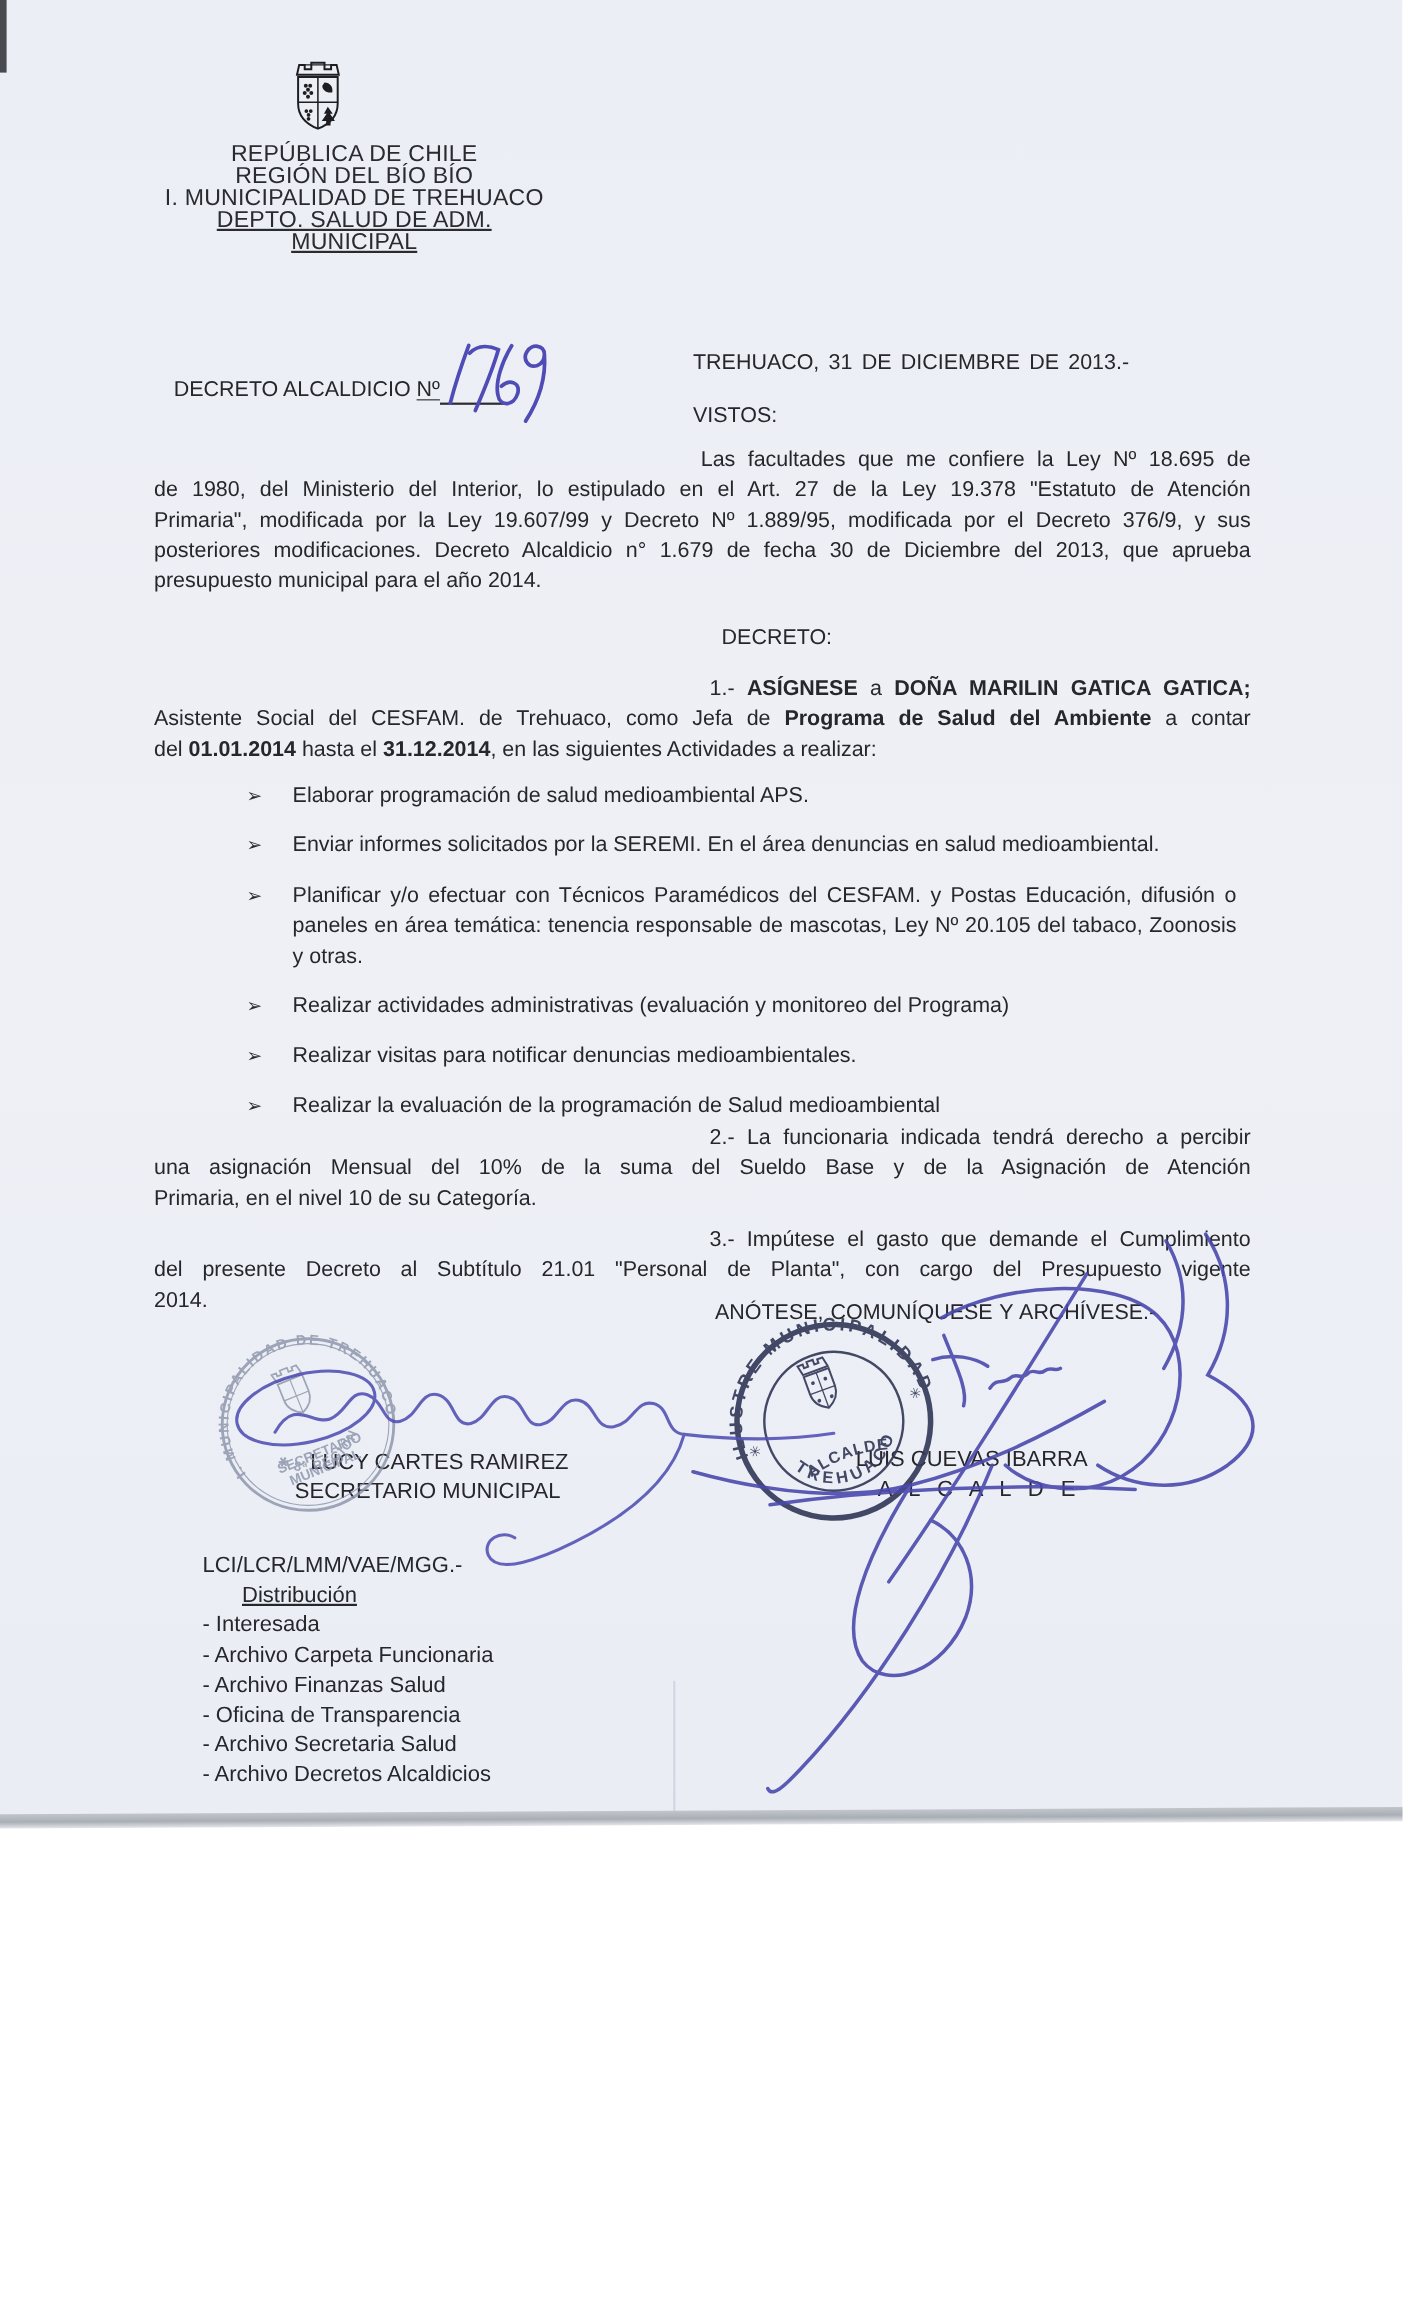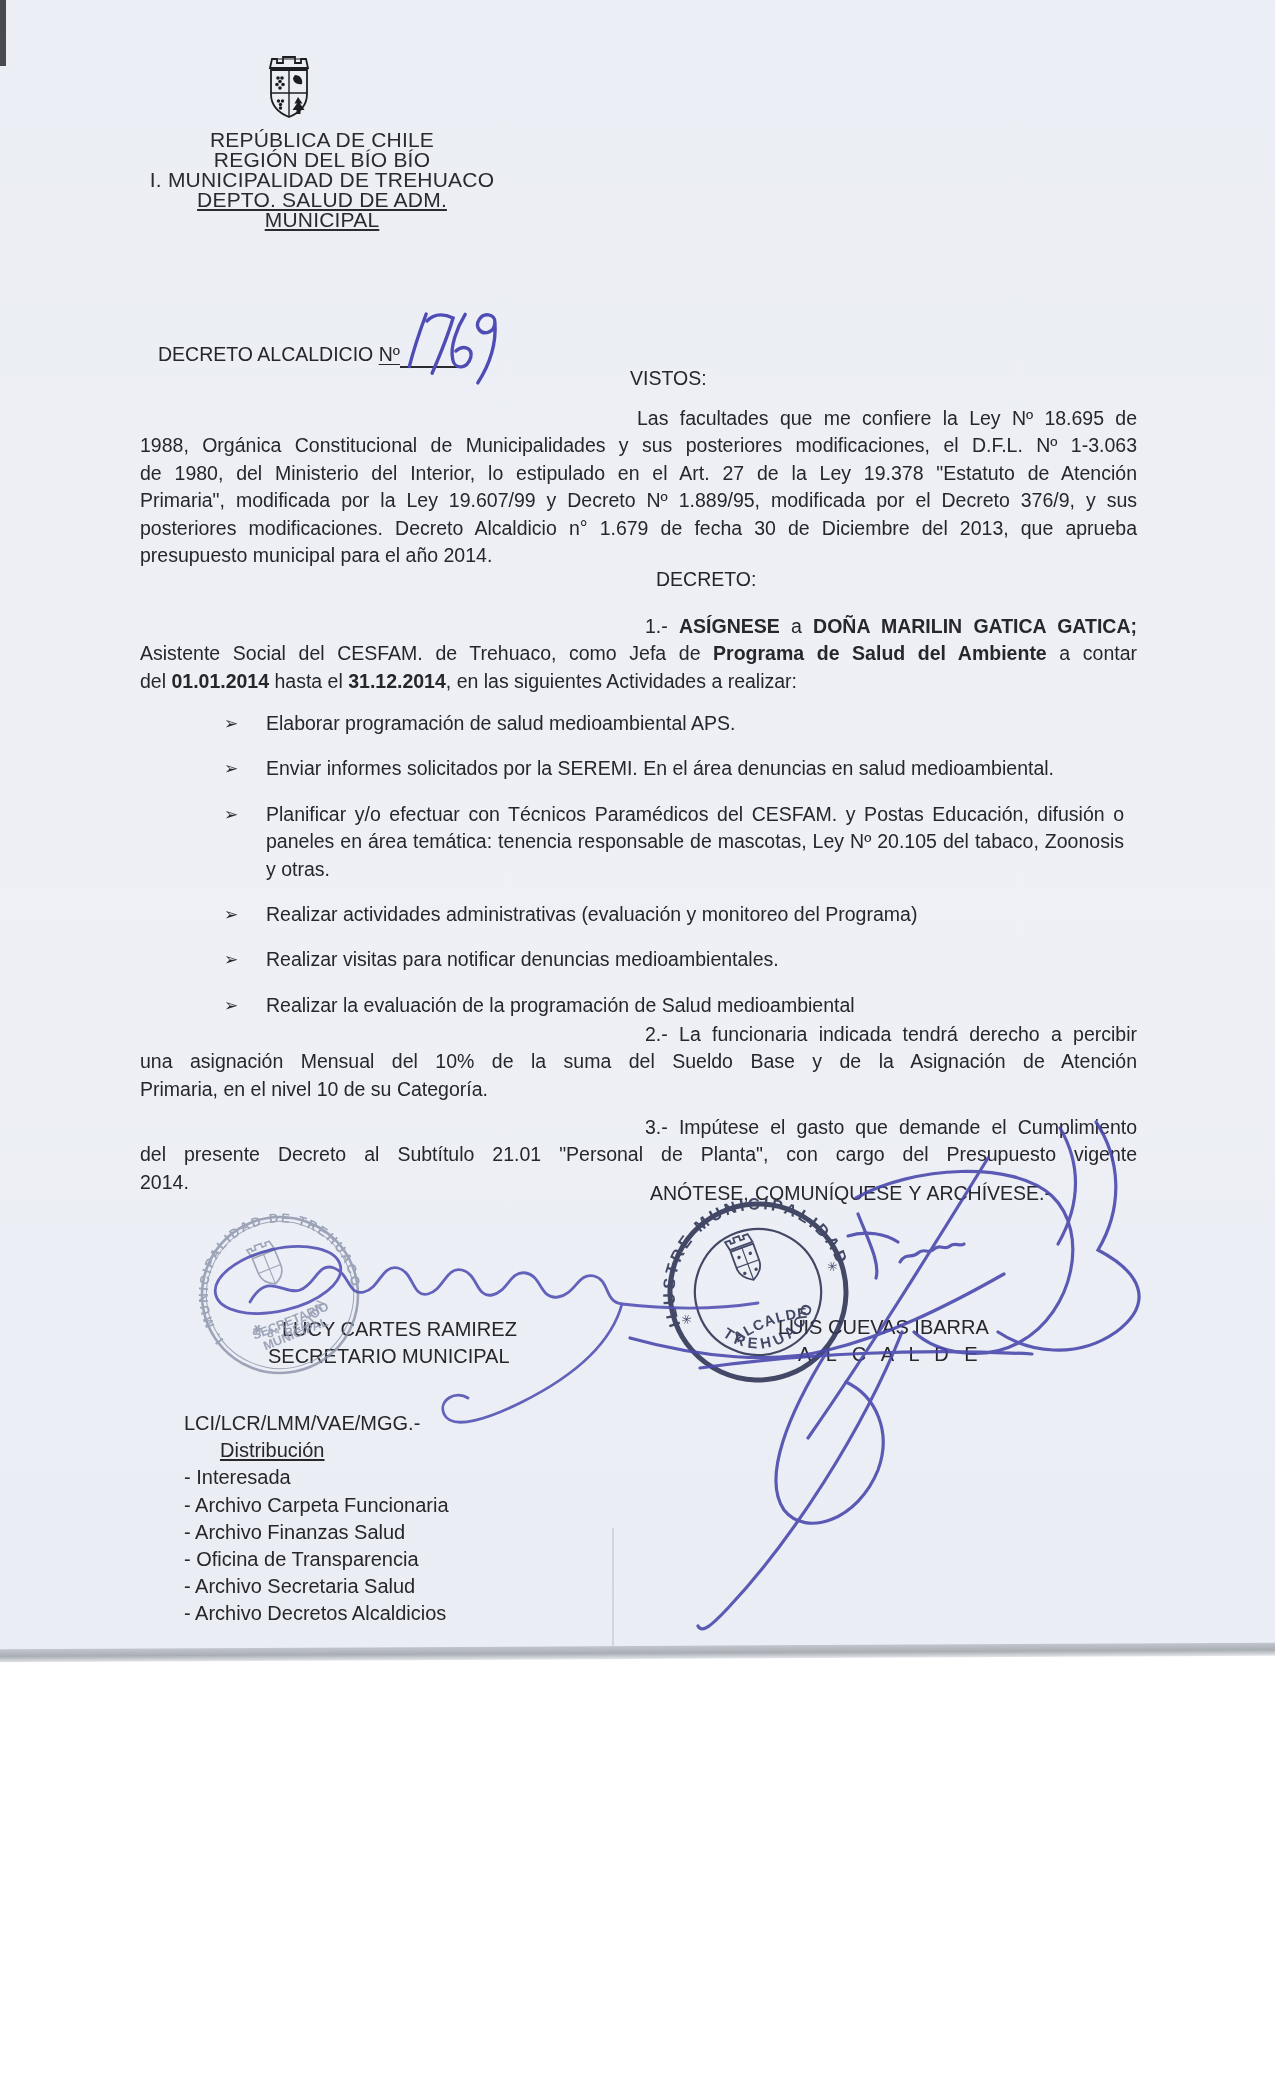--- a/index.html
+++ b/index.html
@@ -85,39 +85,39 @@
   </svg>
 
   <div class="hdr-block">
     <div>REPÚBLICA DE CHILE</div>
     <div>REGIÓN DEL BÍO BÍO</div>
     <div>I. MUNICIPALIDAD DE TREHUACO</div>
     <div class="u">DEPTO. SALUD DE ADM. MUNICIPAL</div>
   </div>
 
 
+  <div class="txt ln dateline">TREHUACO, 31 DE DICIEMBRE DE 2013.-</div>
 
   <div class="txt ln decree-line">
     <span>DECRETO ALCALDICIO</span>
     <span class="decree-no">Nº</span><span class="decree-fill"></span>
   </div>
 
   <svg class="hand-number" viewBox="0 0 112 84" aria-label="1769">
     <g stroke="#4f4cb5" stroke-width="3.4" fill="none" stroke-linecap="round">
       <path d="M12,62 C16,44 22,24 27,9"></path>
       <path d="M28,16 C36,7 47,9 54,12 C50,28 42,50 35,68"></path>
       <path d="M66,8 C58,22 52,41 55,53 C57,64 70,63 73,51 C75,41 65,38 58,45"></path>
       <path d="M96,15 C96,6 84,5 80,13 C76,20 82,28 90,25 C95,23 96,18 96,15 C98,34 93,56 81,76"></path>
     </g>
   </svg>
 
   <div class="txt ln vistos-label">VISTOS:</div>
   <div class="para p-vistos">
     <div class="wrapln jlast first">Las facultades que me confiere la Ley Nº 18.695 de</div>
-    <div class="wrapln jlast">1988, Orgánica Constitucional de Municipalidades y sus posteriores modificaciones, el D.F.L. Nº 1-3.063</div>
     <div class="wrapln jlast">de 1980, del Ministerio del Interior, lo estipulado en el Art. 27 de la Ley 19.378 "Estatuto de Atención</div>
     <div class="wrapln jlast">Primaria", modificada por la Ley 19.607/99 y Decreto Nº 1.889/95, modificada por el Decreto 376/9, y sus</div>
     <div class="wrapln jlast">posteriores modificaciones. Decreto Alcaldicio n° 1.679 de fecha 30 de Diciembre del 2013, que aprueba</div>
     <div class="wrapln">presupuesto municipal para el año 2014.</div>
   </div>
 
   <div class="txt ln decreto-label">DECRETO:</div>
   <div class="para p-art1">
     <div class="wrapln jlast first"><span>1.- </span><span class="b">ASÍGNESE</span><span> a </span><span class="b">DOÑA MARILIN GATICA GATICA;</span></div>
     <div class="wrapln jlast"><span>Asistente Social del CESFAM. de Trehuaco, como Jefa de </span><span class="b">Programa de Salud del Ambiente</span><span> a contar</span></div>

